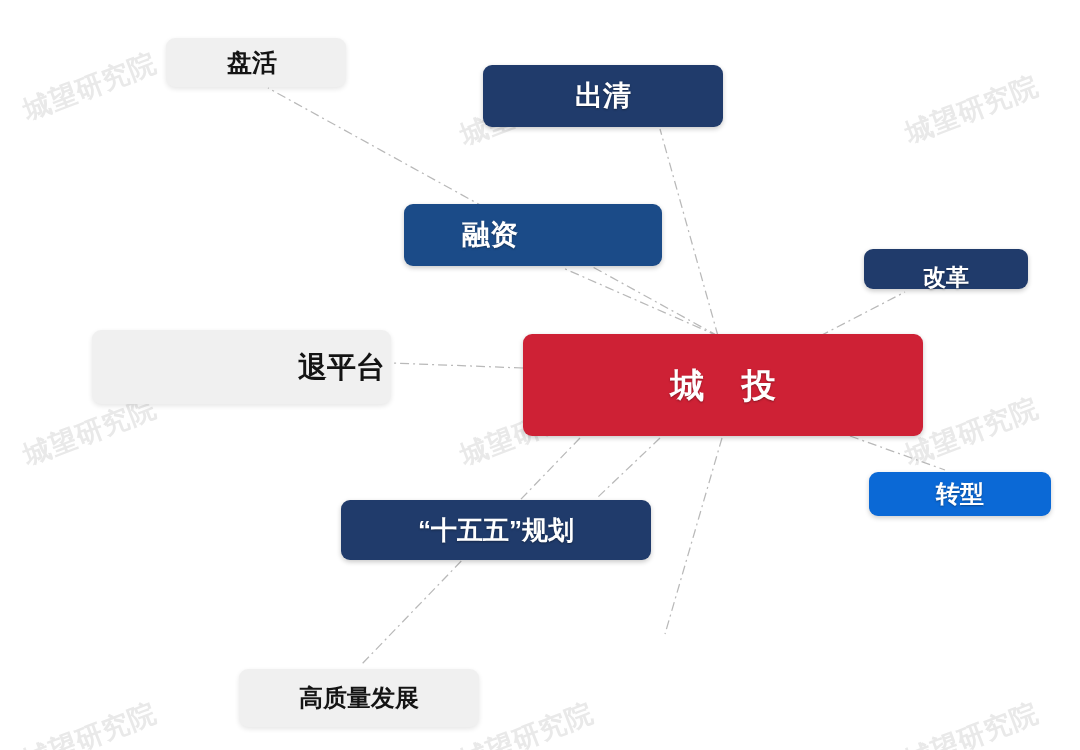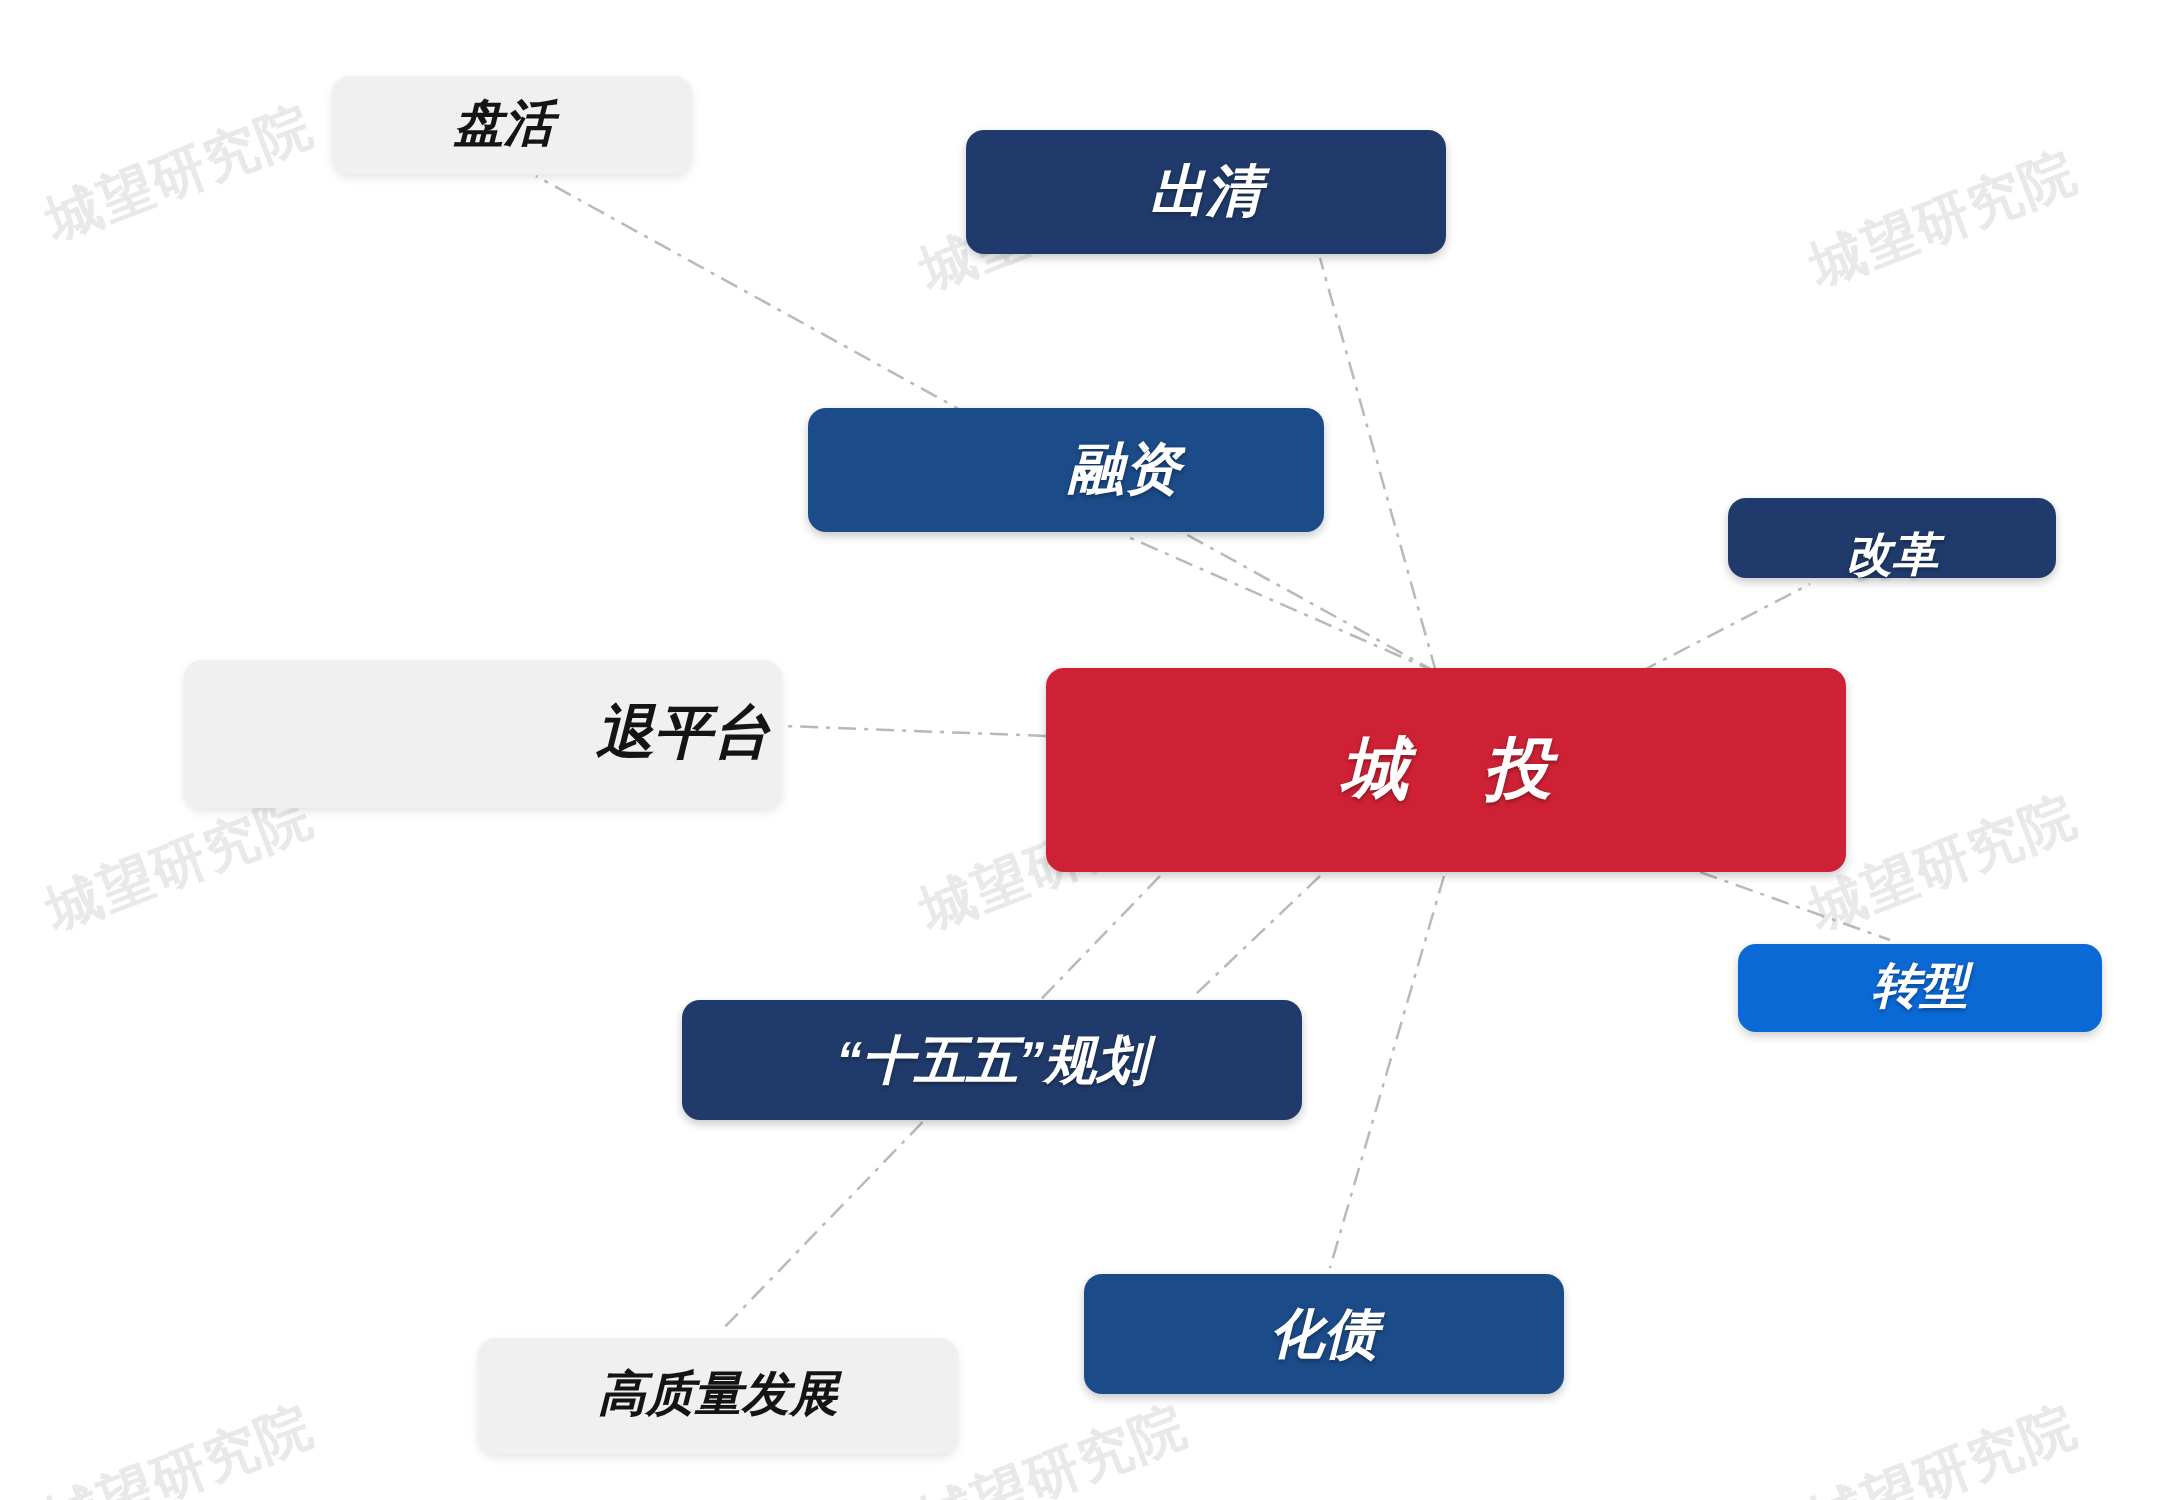--- a/index.html
+++ b/index.html
@@ -64,21 +64,20 @@
     display: flex;
     align-items: center;
     border-radius: 9px;
     white-space: nowrap;
   }
   .node-label {
     display: block;
     width: 100%;
     font-weight: 700;
     line-height: 1;
-    font-style: italic;
   }
 
   
   .fill-red      { background: #ce2135; box-shadow: 0 2px 5px rgba(0,0,0,.22); }
   .fill-navy     { background: #203b6b; box-shadow: 0 2px 5px rgba(0,0,0,.22); }
   .fill-navy-mid { background: #1b4b88; box-shadow: 0 2px 5px rgba(0,0,0,.22); }
   .fill-blue     { background: #0b69d6; box-shadow: 0 2px 5px rgba(0,0,0,.20); }
   .fill-gray     { background: #f0f0f0; box-shadow: 0 2px 5px rgba(0,0,0,.10); }
 
   
@@ -86,21 +85,21 @@
   .text-dark  { color: #141414; }
 
   
   #node-panhuo        { left:166px; top:38px;  width:180px; height:49px; }
   #node-panhuo .node-label        { font-size: 25px; text-align: center; padding-right: 8px; }
 
   #node-chuqing       { left:483px; top:65px;  width:240px; height:62px;align-items:center; }
   #node-chuqing .node-label       { font-size: 28px; text-align: center; }
 
   #node-rongzi        { left:404px; top:204px; width:258px; height:62px; }
-  #node-rongzi .node-label        { font-size: 28px; text-align: center; padding-left: 58px; }
+  #node-rongzi .node-label        { font-size: 28px; padding-left: 58px; }
 
   #node-gaige         { left:864px; top:249px; width:164px; height:40px;align-items:flex-end; }
   #node-gaige .node-label         { font-size: 23px; text-align: center; }
 
   #node-tuipingtai    { left:92px;  top:330px; width:299px; height:74px; }
   #node-tuipingtai .node-label    { font-size: 29px; text-align: right; padding-right: 6px; }
 
   #node-chengtou      { left:523px; top:334px; width:400px; height:102px; }
   #node-chengtou .node-label      { font-size: 34px; text-align: center; letter-spacing: 14px; padding-left: 14px; }
 
@@ -172,22 +171,19 @@
     </div>
 
     <div class="node fill-blue" id="node-zhuanxing">
       <span class="node-label text-light">转型</span>
     </div>
 
     <div class="node fill-navy" id="node-shiwuwu">
       <span class="node-label text-light">“十五五”规划</span>
     </div>
 
-    <div class="node fill-navy-mid" id="node-huazhai">
-      <span class="node-label text-light">化债</span>
-    </div>
 
     <div class="node fill-gray" id="node-gaozhiliang">
       <span class="node-label text-dark">高质量发展</span>
     </div>
 
   </div>
 </div>
 
 </body></html>

